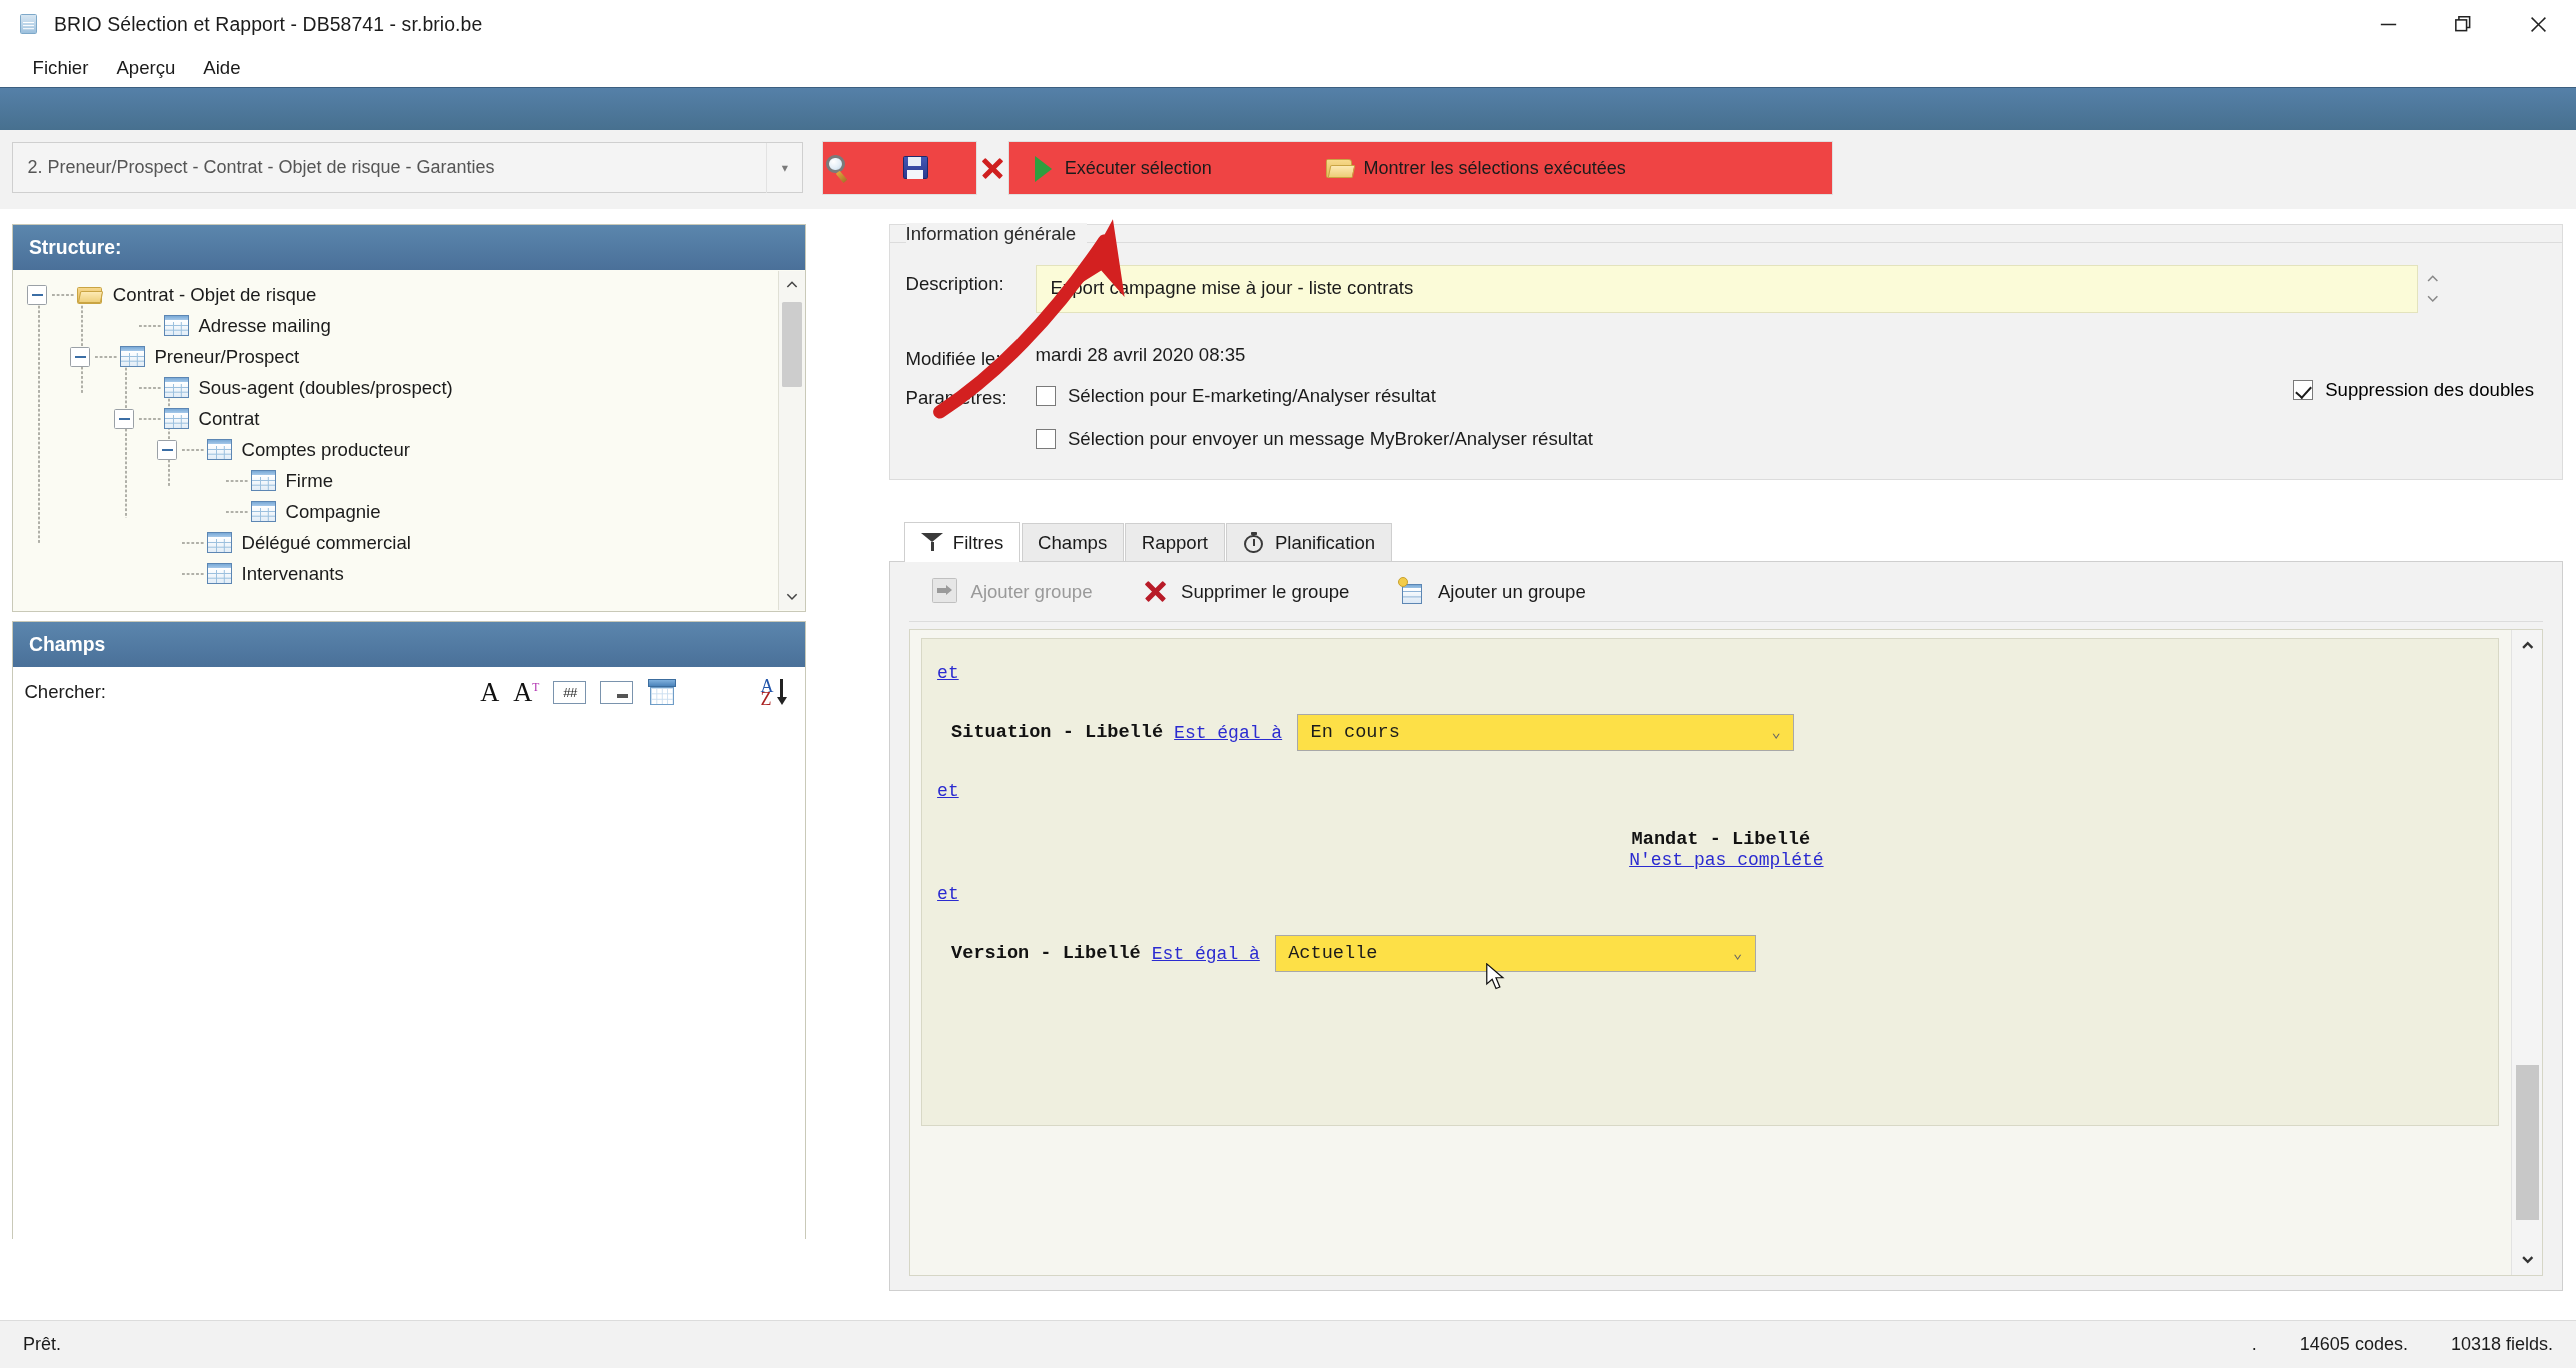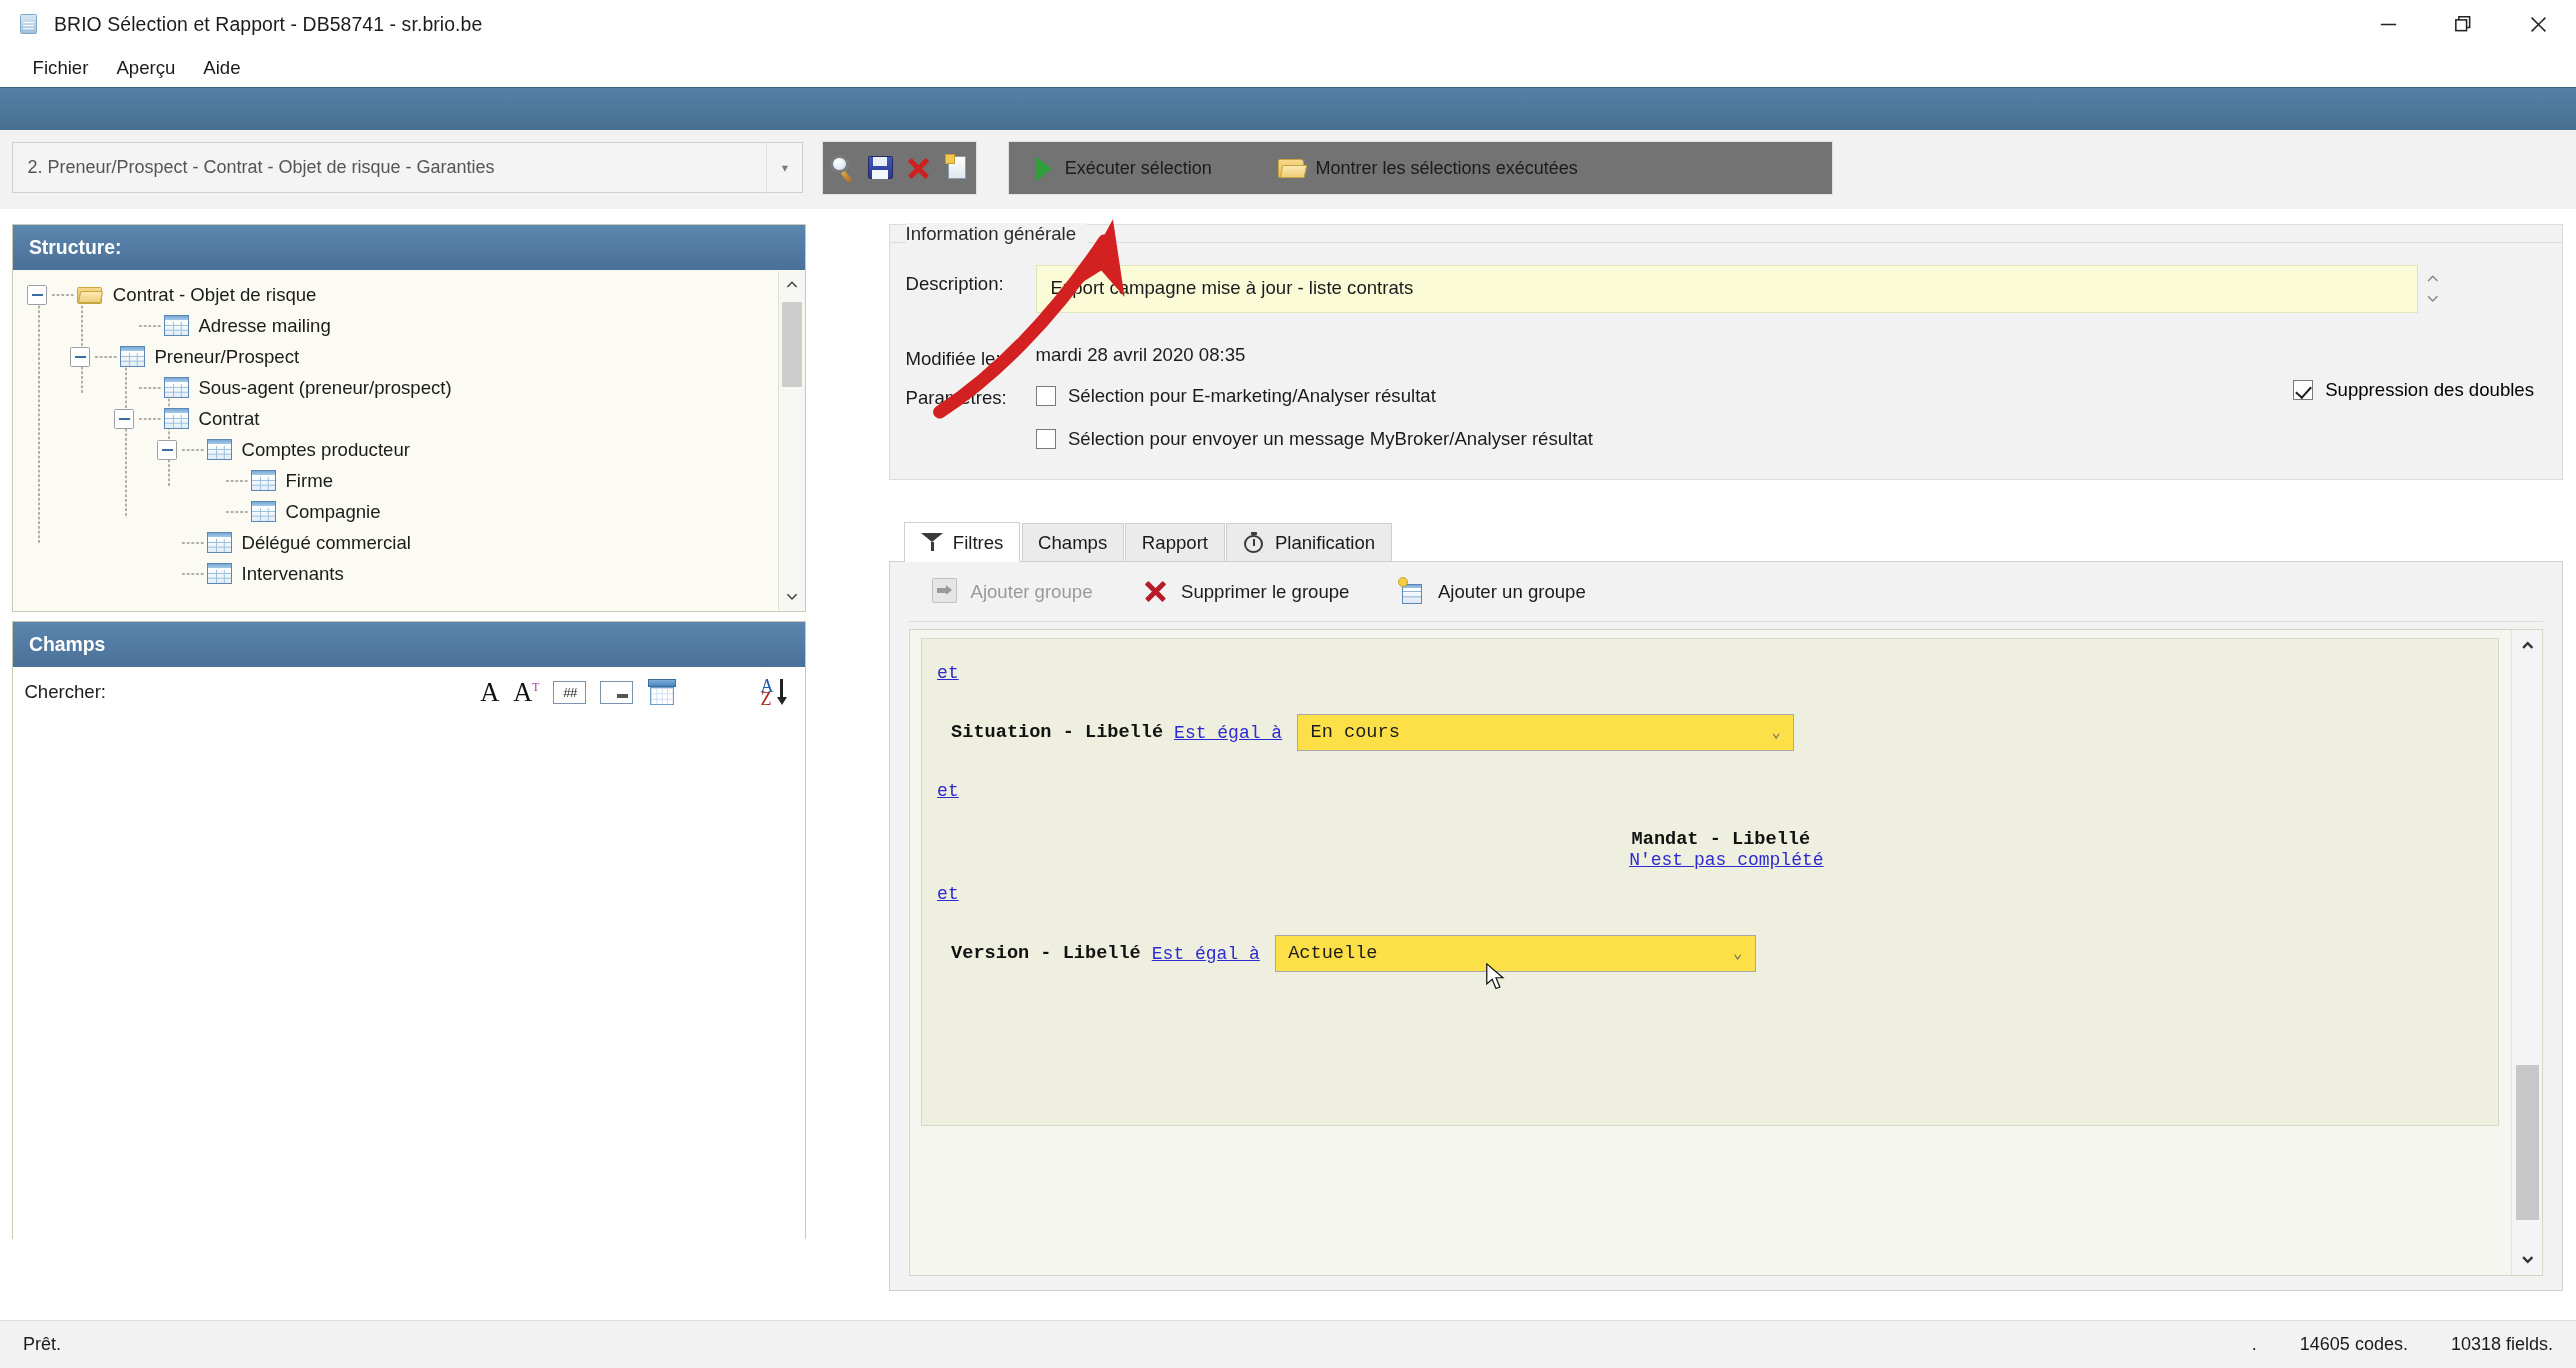--- a/index.html
+++ b/index.html
@@ -72,22 +72,22 @@
     flex:1; font-size:18px; color:#555555; padding-left:14px;
     white-space:nowrap; overflow:hidden;
   }
   .combo-sel .arrow {
     width:36px; text-align:center; font-size:12.4px; color:#7a7a7a;
     border-left:0.8px solid #e2e2e2; line-height:50px; height:50px;
   }
 
   .tb-group {
     position:absolute; top:11px; height:54px;
-    background:#737373; border:0.8px solid #e0e0e0;
-    display:flex; align-items:center;
+    background:#ef4444; border:0.8px solid #e0e0e0;
+    display:flex; align-items:center;gap:48px;
   }
   #tbg1 { left:822px; width:155px; justify-content:space-around; }
   #tbg2 { left:1008px; width:825px; padding-left:12.4px; }
 
   .tb-btn { display:flex; align-items:center; padding:0 11px; height:47px; }
   .tb-btn .lbl { font-size:18px; color:#1b1b1b; white-space:nowrap; margin-left:9.3px; }
 
   .ico { width:29.5px; height:29.5px; position:relative; flex:none; }
 
   
@@ -439,21 +439,21 @@
         <div class="tw box"></div>
         <div class="dots"></div>
         <div class="tbl-ico"></div>
         <span>Preneur/Prospect</span>
       </div>
 
       <div class="tree-row" style="padding-left:101px;">
         <div class="tw none"></div>
         <div class="dots"></div>
         <div class="tbl-ico"></div>
-        <span>Sous-agent (preneur/prospect)</span>
+        <span>Sous-agent (doubles/prospect)</span>
       </div>
 
       <div class="tree-row" style="padding-left:101px;">
         <div class="tw box"></div>
         <div class="dots"></div>
         <div class="tbl-ico"></div>
         <span>Contrat</span>
       </div>
 
       <div class="tree-row" style="padding-left:144px;">

